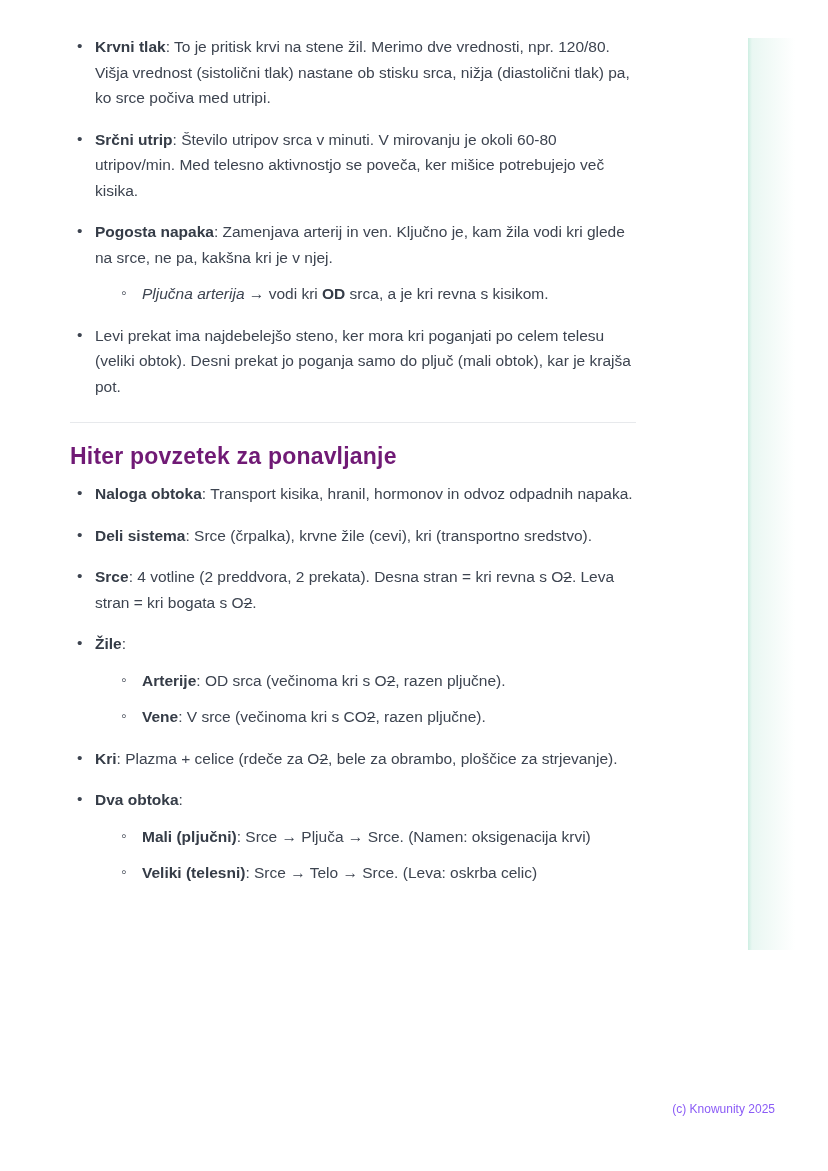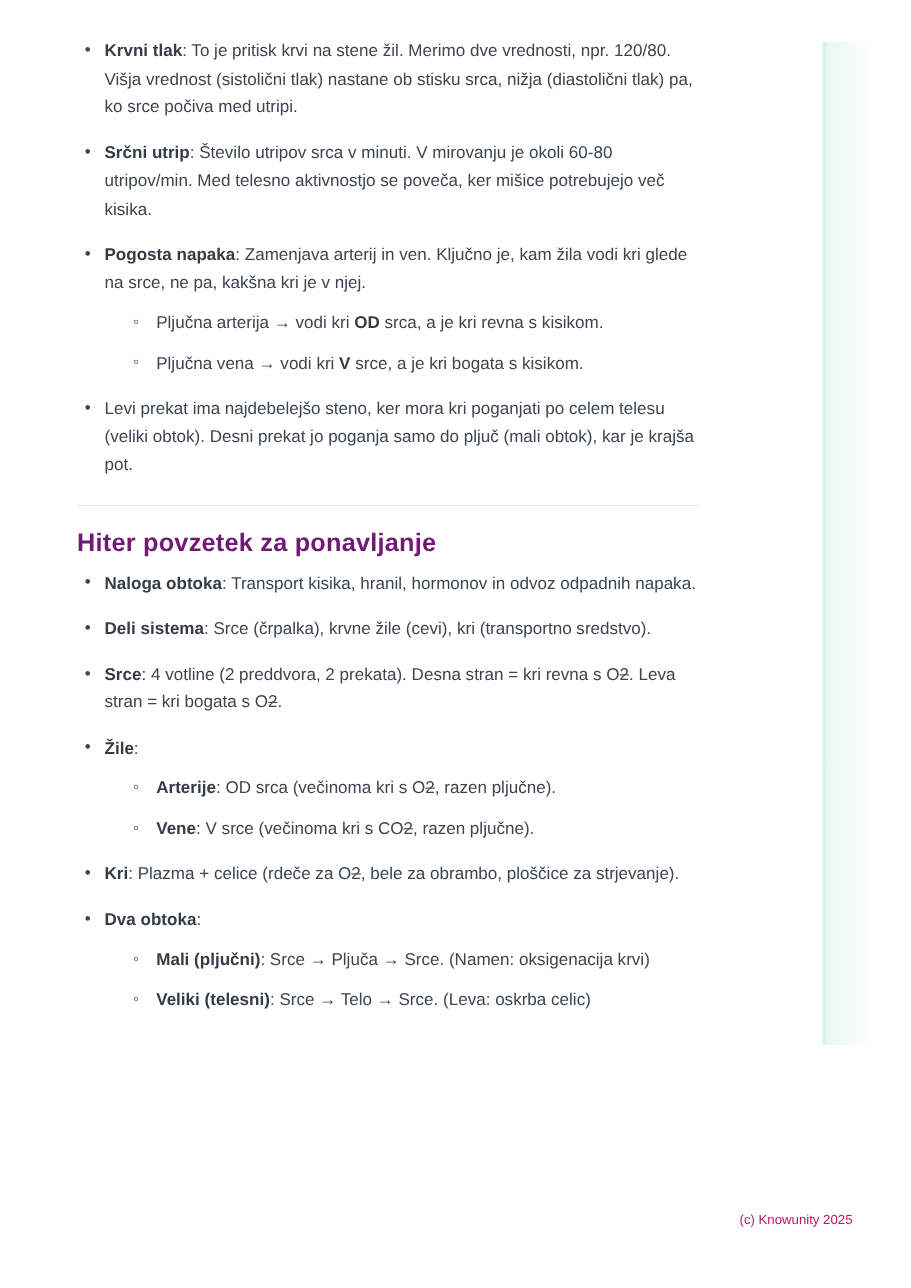--- a/index.html
+++ b/index.html
@@ -64,21 +64,21 @@
   .li-l2::before {
     content: "\25E6";
     position: absolute;
     left: 3px;
     top: -1px;
     font-weight: 700;
     color: #3d4450;
   }
   .li-l2:last-child { margin-bottom: 0; }
   .seg-b { font-weight: 700; color: #353c47; }
-  .seg-i { }
+  .seg-i { font-style: italic; }
   .seg-k { text-decoration: line-through; }
   .divider {
     border: none;
     border-top: 1px solid #e7e9ec;
     margin: 23px 0 0 0;
   }
   .h2-heading {
     margin: 0;
     padding: 16px 0 8px 0;
     font-size: 23px;
@@ -87,38 +87,37 @@
     color: #701a75;
     letter-spacing: 0.2px;
   }
   .section-2 { margin-top: 14px; }
   .footer-note {
     position: absolute;
     right: 53px;
     top: 1101px;
     font-size: 12px;
     line-height: 16px;
-    color: #be185d;
+    color: #8b5cf6;
   }
 </style>
 </head>
 <body>
 
 <div class="page">
 
   <div class="edge-strip"></div>
 
   <div class="content">
 
     <ul class="l1 section-1">
         <li class="li-l1"><span class="seg-b">Krvni tlak</span><span>: To je pritisk krvi na stene žil. Merimo dve vrednosti, npr. 120/80. Višja vrednost (sistolični tlak) nastane ob stisku srca, nižja (diastolični tlak) pa, ko srce počiva med utripi.</span></li>
         <li class="li-l1"><span class="seg-b">Srčni utrip</span><span>: Število utripov srca v minuti. V mirovanju je okoli 60-80 utripov/min. Med telesno aktivnostjo se poveča, ker mišice potrebujejo več kisika.</span></li>
         <li class="li-l1"><span class="seg-b">Pogosta napaka</span><span>: Zamenjava arterij in ven. Ključno je, kam žila vodi kri glede na srce, ne pa, kakšna kri je v njej.</span><ul class="l2">
             <li class="li-l2"><span class="seg-i">Pljučna arterija</span><span> → vodi kri </span><span class="seg-b">OD</span><span> srca, a je kri revna s kisikom.</span></li>
-            <li class="li-l2"><span class="seg-i">Pljučna vena</span><span> → vodi kri </span><span class="seg-b">V</span><span> srce, a je kri bogata s kisikom.</span></li>
           </ul></li>
         <li class="li-l1"><span>Levi prekat ima najdebelejšo steno, ker mora kri poganjati po celem telesu (veliki obtok). Desni prekat jo poganja samo do pljuč (mali obtok), kar je krajša pot.</span></li>
       </ul>
 
     <hr class="divider">
 
     <h2 class="h2-heading">Hiter povzetek za ponavljanje</h2>
 
     <ul class="l1 section-2">
         <li class="li-l1"><span class="seg-b">Naloga obtoka</span><span>: Transport kisika, hranil, hormonov in odvoz odpadnih napaka.</span></li>

